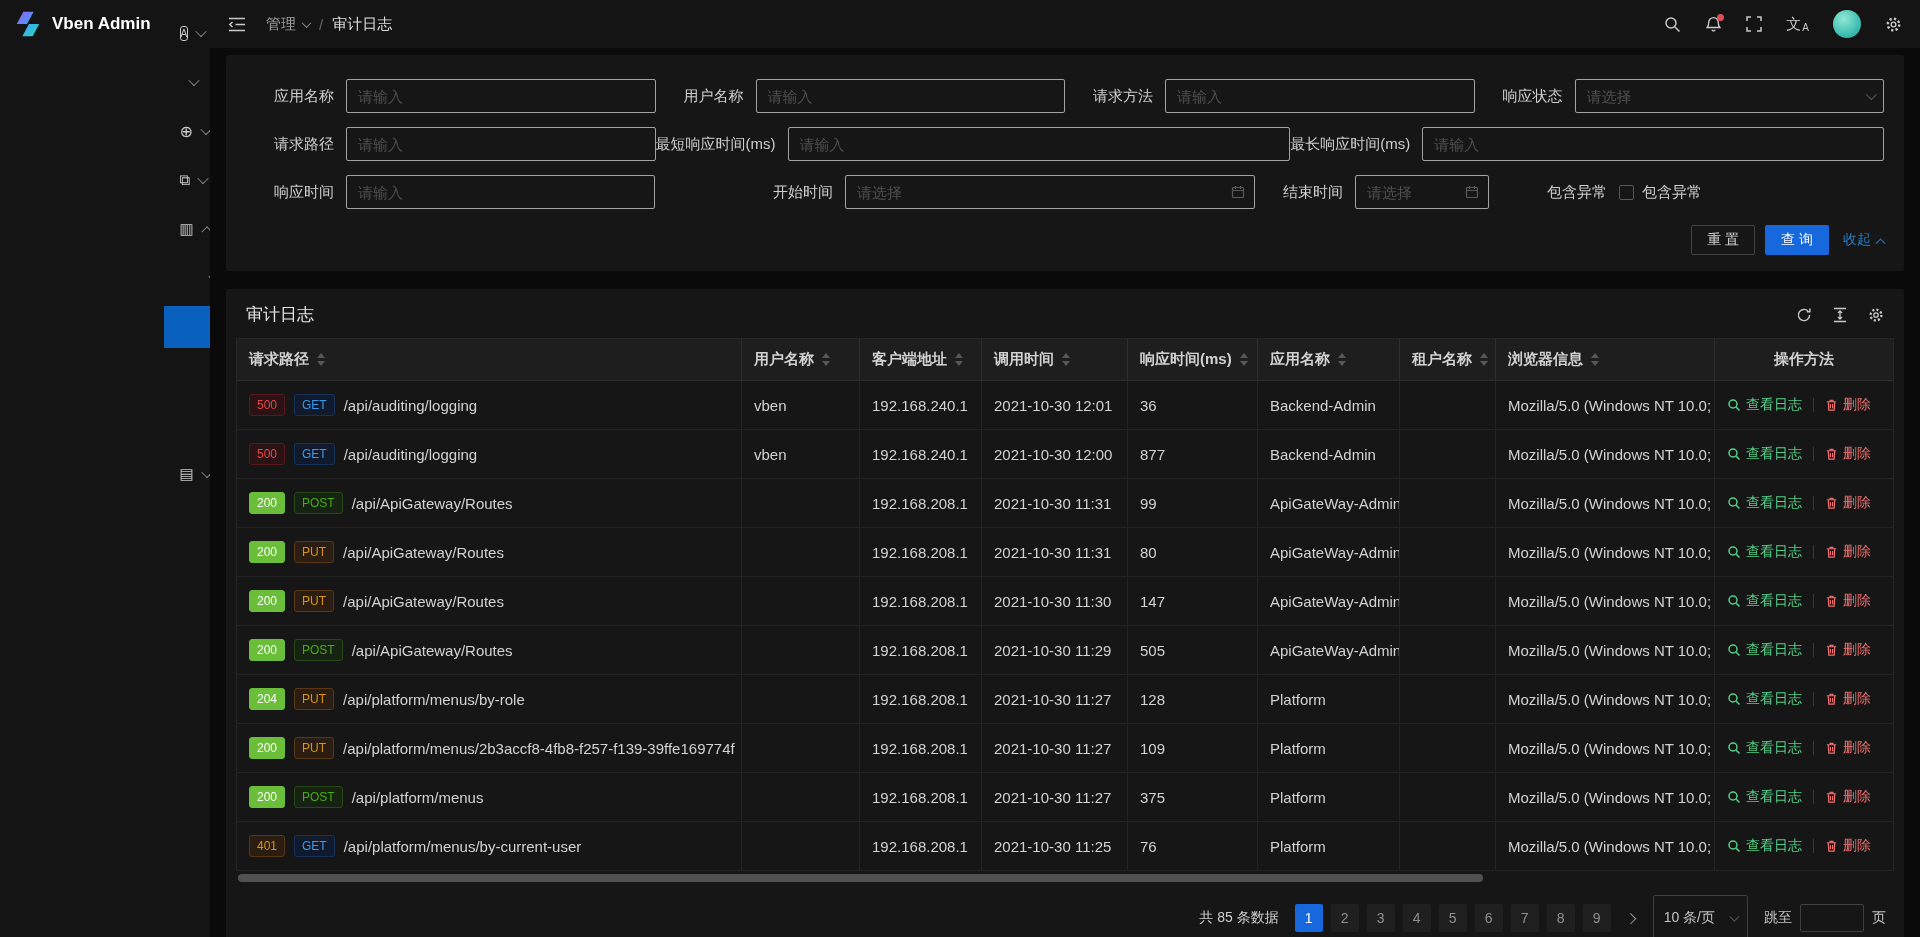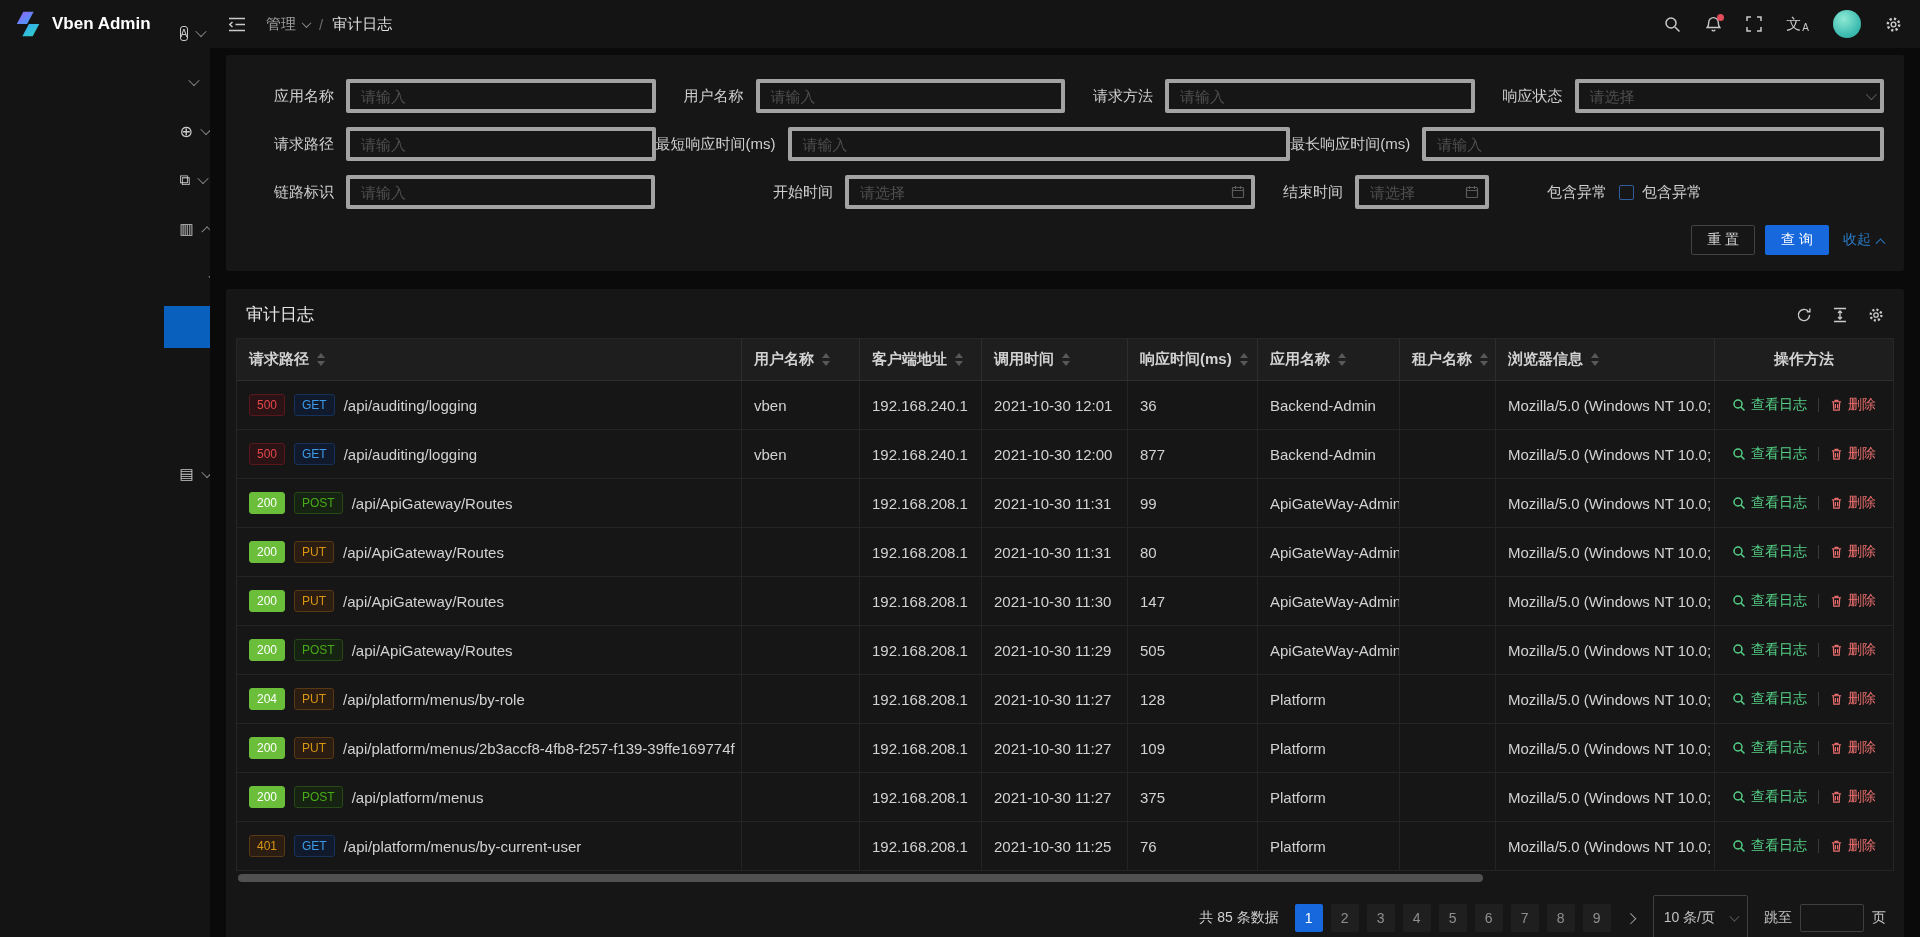--- a/index.html
+++ b/index.html
@@ -58,21 +58,21 @@
   .frow3{display:flex;margin-bottom:4px}
   .frow3 .f-a{width:409px;flex:none}
   .frow3 .f-b{width:600px;flex:none}
   .frow3 .f-b .flabel{width:190px}
   .frow3 .f-c{width:234px;flex:none}
   .frow3 .f-d{flex:1;margin-left:30px;justify-content:flex-start}
   .field{display:flex;align-items:center;min-width:0}
   .flabel{width:100px;flex:none;text-align:right;padding-right:12px;color:#cfcfcf;white-space:nowrap}
   .flabel.wide{width:auto;min-width:100px}
   .fctrl{flex:1;position:relative;display:flex;align-items:center;min-width:0}
-  .fctrl input{width:100%;height:34px;background:transparent;border:4px solid #a3a3a3;border-radius:2px;color:#d9d9d9;padding:0 11px;font-size:15px;font-family:inherit;outline:none}
+  .fctrl input{width:100%;height:34px;background:transparent;border:1px solid #a3a3a3;border-radius:2px;color:#d9d9d9;padding:0 11px;font-size:15px;font-family:inherit;outline:none}
   .fctrl input::placeholder{color:#4e4e4e}
   .fctrl .suffix{position:absolute;right:10px;display:flex;align-items:center;color:#5a5a5a;pointer-events:none}
   .sel-chev{width:8px;height:8px;border-right:1.4px solid #5a5a5a;border-bottom:1.4px solid #5a5a5a;transform:rotate(45deg) translateY(-2px)}
   .checkbox{width:15px;height:15px;border:1px solid #2f5d9e;border-radius:2px;background:transparent;margin:0 8px 0 0;cursor:pointer;flex:none}
   .cb-label{color:#cfcfcf}
   .form-actions{display:flex;justify-content:flex-end;align-items:center;margin-top:16px}
   .btn{height:30px;padding:0 15px;border-radius:2px;font-size:14px;display:inline-flex;align-items:center;cursor:pointer;border:1px solid transparent;font-family:inherit}
   .btn-reset{border-color:#434343;color:#d5d5d5;background:transparent}
   .btn-primary{background:#1668dc;color:#fff;margin-left:10px}
   .collapse-link{color:#2a7dc9;font-size:14px;display:inline-flex;align-items:center;gap:6px;margin-left:14px;cursor:pointer}
@@ -98,21 +98,21 @@
   .w0{width:505px;flex:none}.w1{width:118px;flex:none}.w2{width:122px;flex:none}
   .w3{width:146px;flex:none}.w4{width:130px;flex:none}.w5{width:142px;flex:none}
   .w6{width:96px;flex:none}.w7{width:219px;flex:none}.w8{width:178px;flex:none}
   .badge{height:22px;padding:0 7px;border:1px solid;border-radius:3px;font-size:12px;display:inline-flex;align-items:center;margin-right:9px;flex:none}
   .badge.tag-st-error{color:#e84749;background:#2a1215;border-color:#58181c}
   .badge.tag-st-success{color:#fff;background:#6abe39;border-color:#6abe39}
   .badge.tag-st-warn{color:#d89614;background:#2b1d11;border-color:#593815}
   .badge.tag-m-get{color:#3c9ae8;background:#111a2c;border-color:#15325b}
   .badge.tag-m-post{color:#49aa19;background:#162312;border-color:#274916}
   .badge.tag-m-put{color:#d89614;background:#2b1d11;border-color:#593815}
-  .c-actions{justify-content:center}
+  .c-actions{}
   .act{display:inline-flex;align-items:center;gap:5px;font-size:14px;cursor:pointer;text-decoration:none}
   .act svg{flex:none}
   .act-view{color:#55d187}
   .act-del{color:#ed6f6f}
   .act-sep{width:1px;height:14px;background:#3a3a3a;margin:0 11px}
   .hscroll{height:8px;width:1245px;background:#515151;border-radius:4px;margin:3px 0 0 2px;cursor:pointer}
 
   
   .pager{display:flex;align-items:center;justify-content:flex-end;gap:8px;padding:13px 8px 12px;font-size:14px;color:#c3c3c3}
   .pager .total{margin-right:8px;color:#cfcfcf}
@@ -314,21 +314,21 @@
           <div class="field">
             <span class="flabel wide">最长响应时间(ms)</span>
             <span class="fctrl">
                 <input placeholder="请输入" style="">
               </span>
           </div>
         </div>
 
         <div class="frow3">
           <div class="field f-a">
-            <span class="flabel">链路标识</span>
+            <span class="flabel">响应时间</span>
             <span class="fctrl">
                 <input placeholder="请输入" style="">
               </span>
           </div>
           <div class="field f-b">
             <span class="flabel">开始时间</span>
             <span class="fctrl">
               <input readonly="" placeholder="请选择" style="">
               <span class="suffix">
                 <svg width="14" height="14" viewBox="0 0 14 14" fill="none" stroke="#5a5a5a" stroke-width="1.2">

